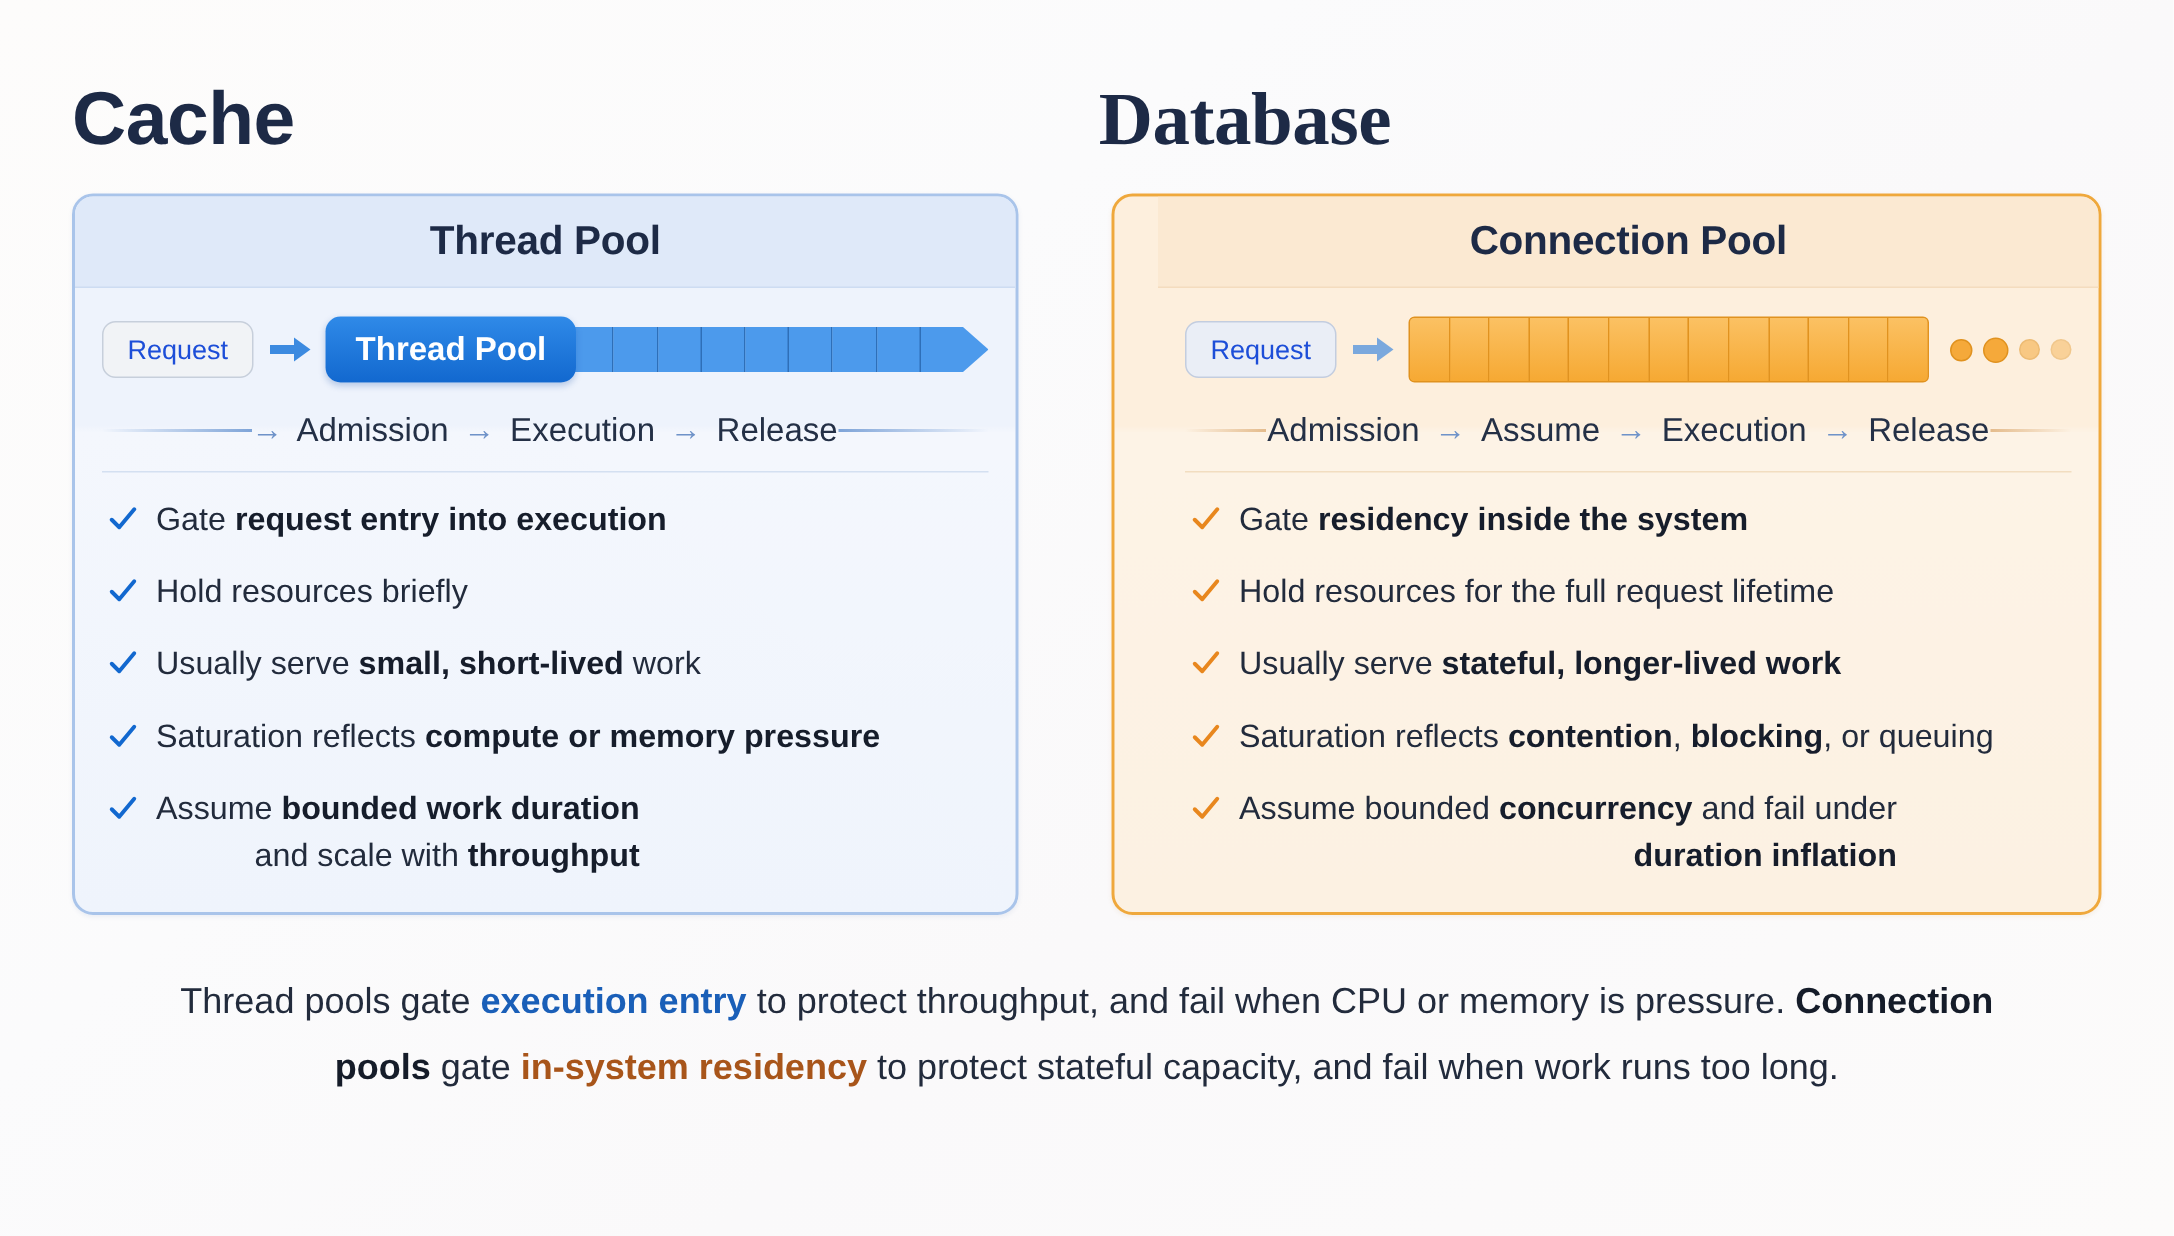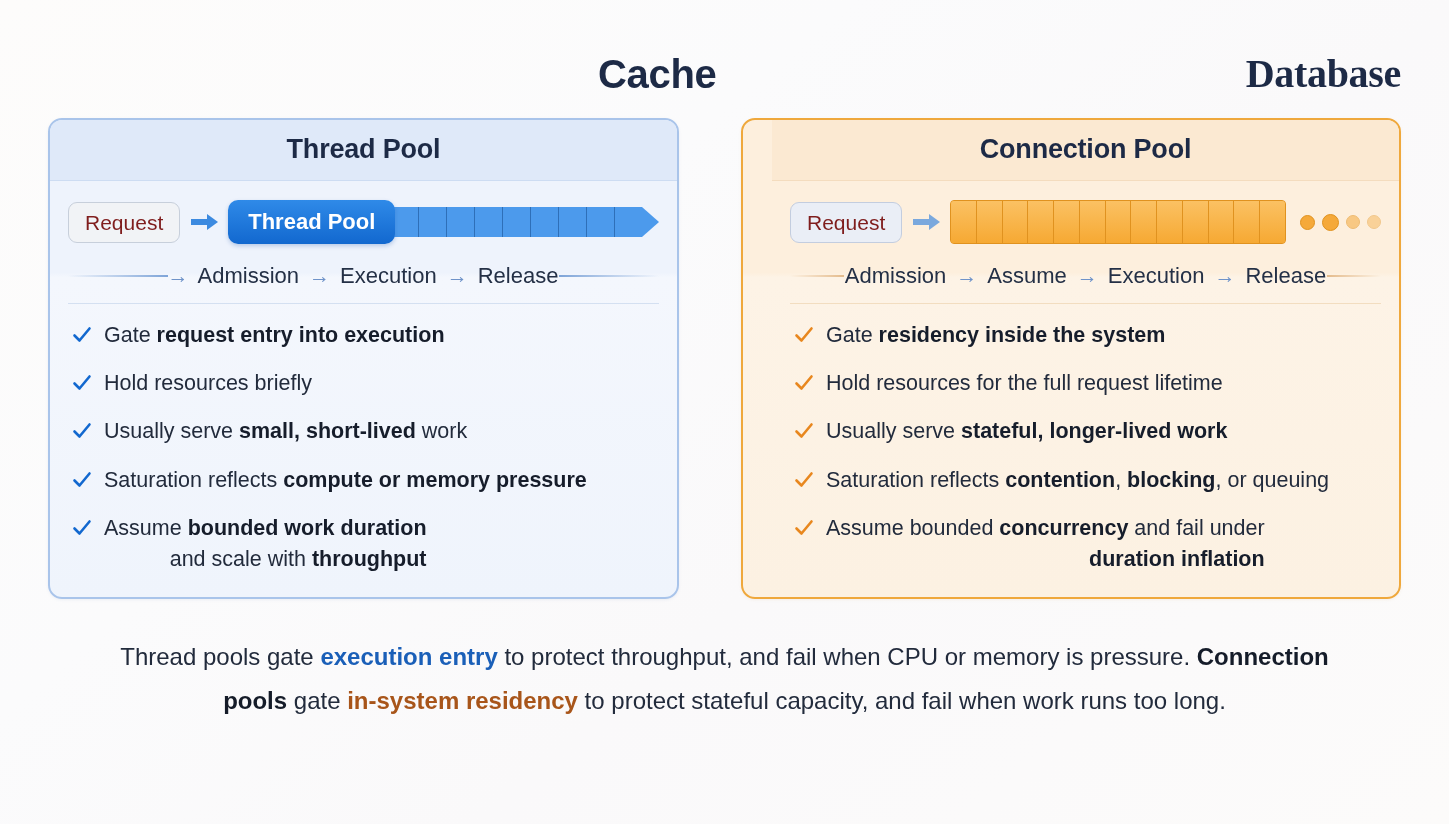--- a/index.html
+++ b/index.html
@@ -20,22 +20,22 @@
   }
 
   
   .titles-row {
     display: flex;
     padding: 0;
     margin-top: 52px;
   }
   .col-title {
     flex: 1 1 0;
-    text-align: right;
-    font-size: 40px;
+    text-align: left;
+    font-size: 50px;
     font-weight: 700;
     color: #1d2a46;
     letter-spacing: -0.3px;
     line-height: 1.1;
   }
   .col-title.left  { margin-left: 48px; margin-right: 8px; }
   .col-title.right { margin-right: 48px; margin-left: 8px; font-family: Liberation Serif, serif; }
 
   
   .cards-row {
@@ -79,22 +79,22 @@
   }
   .diagram-row {
     display: flex;
     align-items: center;
     gap: 0;
     height: 50px;
   }
 
   .chip {
     border-radius: 9px;
-    font-size: 21px;
-    color: #7f1d1d;
+    font-size: 18px;
+    color: #1d4ed8;
     padding: 9px 16px;
     line-height: 1;
     white-space: nowrap;
     flex: 0 0 auto;
   }
   .card.blue .chip   { background: #f1f3f6; border: 1.5px solid #c7cfdb; }
   .card.orange .chip { background: #eaeef6; border: 1.5px solid #c3cddf; }
 
   .arrow-ico {
     flex: 0 0 auto;

